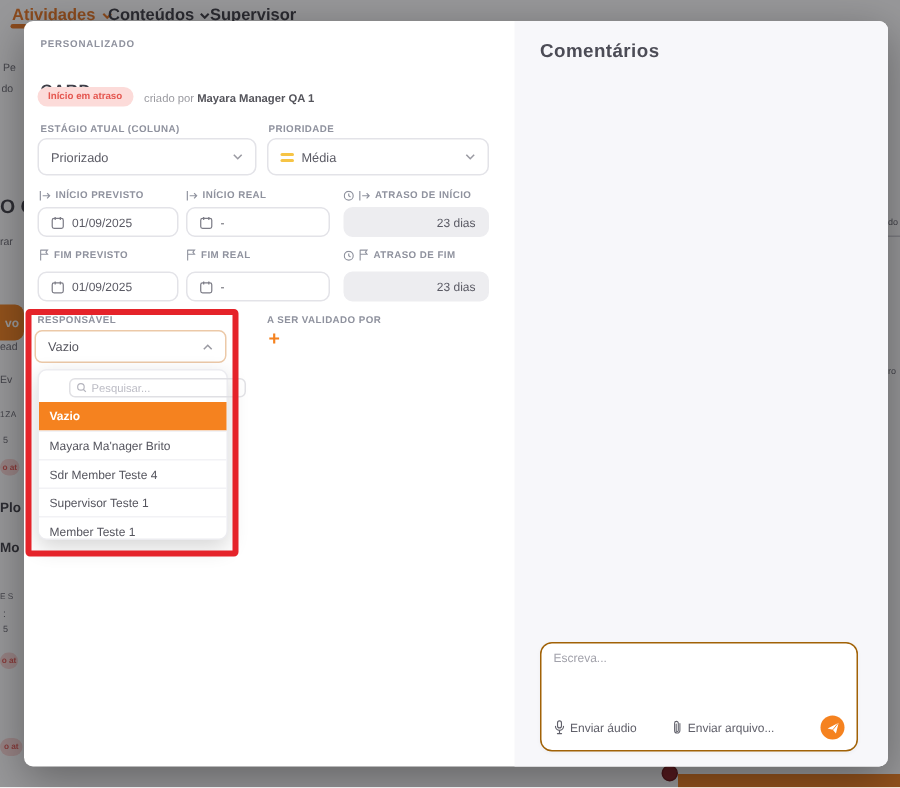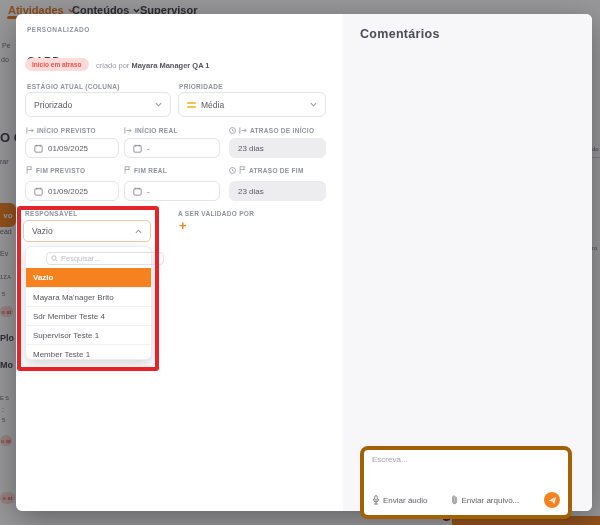--- a/index.html
+++ b/index.html
@@ -33,39 +33,39 @@
   .status-badge { position:absolute; left:9px; top:44px; height:13px; padding:0 7px; background:#fcdbd9; color:#e4564f; font-size:6.5px; font-weight:bold; border-radius:7px; display:flex; align-items:center; }
   .created { position:absolute; left:80px; top:47px; font-size:7.5px; color:#9a9aa0; }
   .created b { color:#55555c; }
 
   .flabel { position:absolute; font-size:6.5px; font-weight:bold; letter-spacing:.3px; color:#8f929e; display:flex; align-items:center; gap:3px; }
   .flabel svg { flex:0 0 auto; }
 
   .select, .dinput { position:absolute; background:#fff; border:1px solid #e3e3e8; border-radius:6px; display:flex; align-items:center; font-size:8.5px; color:#5a5a64; padding:0 8px; gap:5px; }
   .select { height:25px; }
   .dinput { height:20px; font-size:8px; }
-  .dinput.readonly { background:#ededf0; border-color:#ededf0; }
+  .dinput.readonly { background:#ededf0; border-color:#ededf0;justify-content:flex-end; }
   .select .chev, .dinput .chev { margin-left:auto; color:#9a9aa2; }
   .prio-ico { display:inline-block; width:9px; }
   .prio-ico i { display:block; height:2px; background:#f6c445; border-radius:1px; margin:2px 0; }
 
   .resp-select { position:absolute; left:7px; top:206px; width:128px; height:22px; background:#fff; border:1px solid #ecc9a8; border-radius:5px; display:flex; align-items:center; font-size:8.5px; color:#55555e; padding:0 8px; }
   .plus-btn { position:absolute; left:163px; top:204px; font-size:13px; font-weight:bold; color:#f5821f; }
 
   .dropdown { position:absolute; left:9px; top:232px; width:127px; height:114px; background:#fff; border:1px solid #ececf0; border-radius:6px; box-shadow:0 5px 14px rgba(0,0,0,.16); }
   .dd-search { position:absolute; left:20px; top:5px; width:118px; height:13px; border:1px solid #e0e0e4; border-radius:4px; display:flex; align-items:center; padding:0 4px; gap:3px; color:#b4b4bd; }
   .dd-search input { border:none; outline:none; width:80px; font-size:7.5px; color:#55555e; font-family:"Liberation Sans",sans-serif; background:transparent; }
   .dd-search input::placeholder { color:#bcbcc5; }
   .dd-opts { position:absolute; left:0; top:21px; width:125px; }
   .dd-opt { height:19px; display:flex; align-items:center; padding:0 7px; font-size:8px; color:#55555e; border-top:1px solid #f2f2f5; }
   .dd-opt:first-child { border-top:none; }
   .dd-opt.selected { background:#f5821f; color:#fff; border-top:none; font-weight:bold; }
 
   .comments-title { position:absolute; left:17px; top:13px; font-size:12.5px; font-weight:bold; letter-spacing:.3px; color:#4c4c56; }
-  .composer { position:absolute; left:17px; top:432px; width:212px; height:73px; background:#fff; border:4px solid #a16207; border-radius:8px; box-shadow:0 1px 3px rgba(0,0,0,.04); }
+  .composer { position:absolute; left:17px; top:414px; width:212px; height:73px; background:#fff; border:1px solid #a16207; border-radius:8px; box-shadow:0 1px 3px rgba(0,0,0,.04); }
   .composer textarea { position:absolute; left:8px; top:5px; width:190px; height:38px; border:none; outline:none; resize:none; font-size:8px; font-family:"Liberation Sans",sans-serif; color:#55555e; background:transparent; }
   .composer textarea::placeholder { color:#a2a2ab; }
   .composer-row { position:absolute; left:8px; bottom:7px; right:8px; display:flex; align-items:center; gap:24px; font-size:8px; color:#60606a;justify-content:center; }
   .attach-btn { display:flex; align-items:center; gap:3px; color:#60606a; }
   .send-btn { margin-left:auto; width:16px; height:16px; border-radius:50%; background:#f5821f; display:flex; align-items:center; justify-content:center; }
 
   .annotation { position:absolute; left:17px; top:206px; width:142px; height:165px; border:4px solid #e5232a; border-radius:3px; z-index:3; }
   svg { display:block; }
 </style>
 </head>

